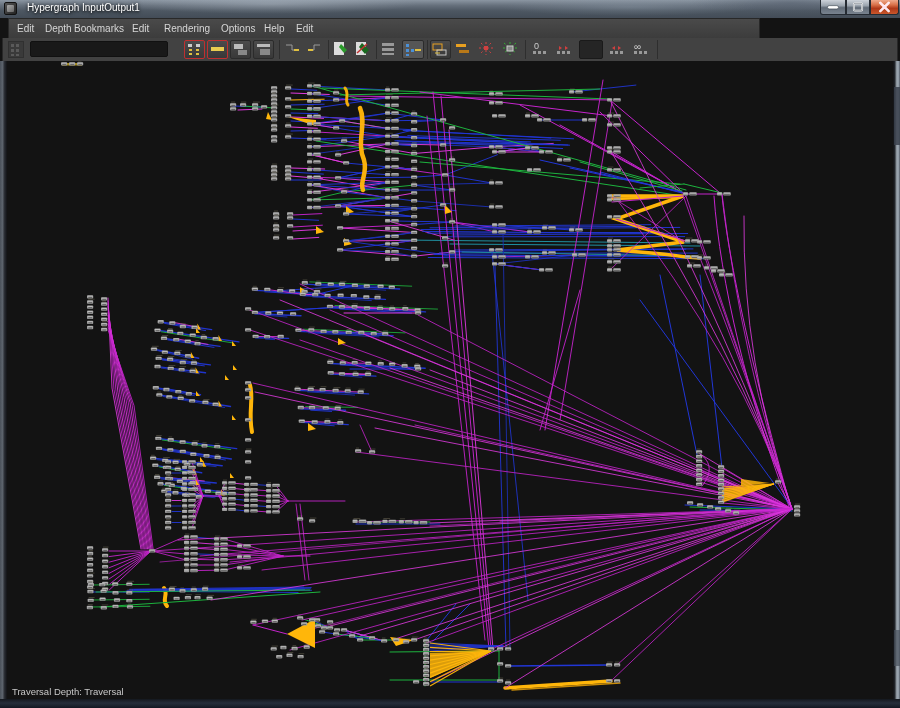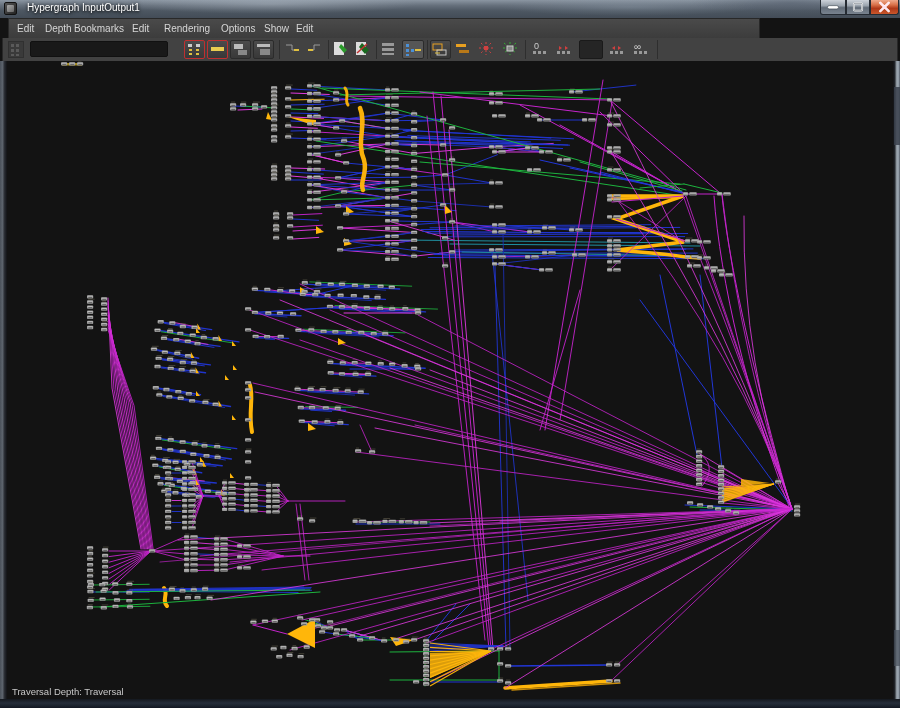--- a/index.html
+++ b/index.html
@@ -51,21 +51,21 @@
       <path d="M10,3 L19,12 M19,3 L10,12" stroke="#fde" stroke-width="1.2" stroke-linecap="round"></path>
     </svg>
   </div>
 <div class="menubar">
 <span style="left:8px">Edit</span>
     <span style="left:36px">Depth</span>
     <span style="left:65px">Bookmarks</span>
     <span style="left:123px">Edit</span>
     <span style="left:155px">Rendering</span>
     <span style="left:212px">Options</span>
-    <span style="left:255px">Show</span>
+    <span style="left:255px">Help</span>
     <span style="left:287px">Edit</span>
 </div>
 <div class="toolbar">
 <div class="searchicon"><svg width="14" height="15">
         <g fill="#5a5a5a">
           <rect x="2" y="2" width="3" height="3"></rect>
           <rect x="7" y="2" width="3" height="3"></rect>
           <rect x="2" y="7" width="3" height="3"></rect>
           <rect x="7" y="7" width="3" height="3"></rect>
           <rect x="2" y="12" width="3" height="2"></rect>

